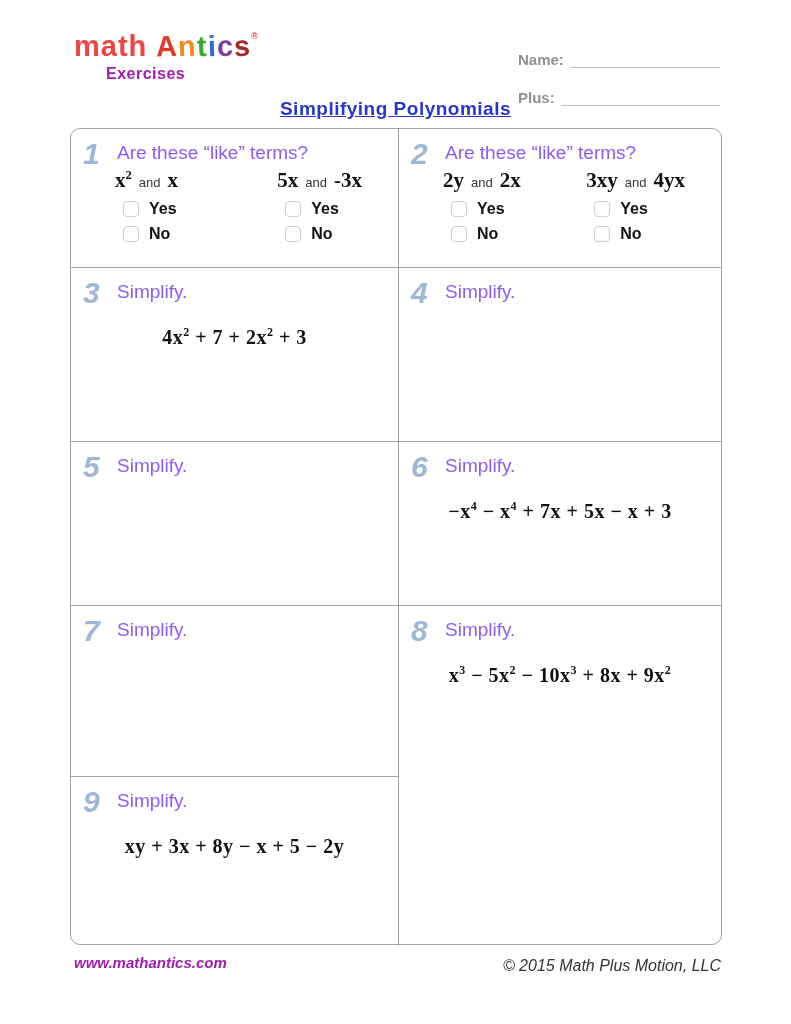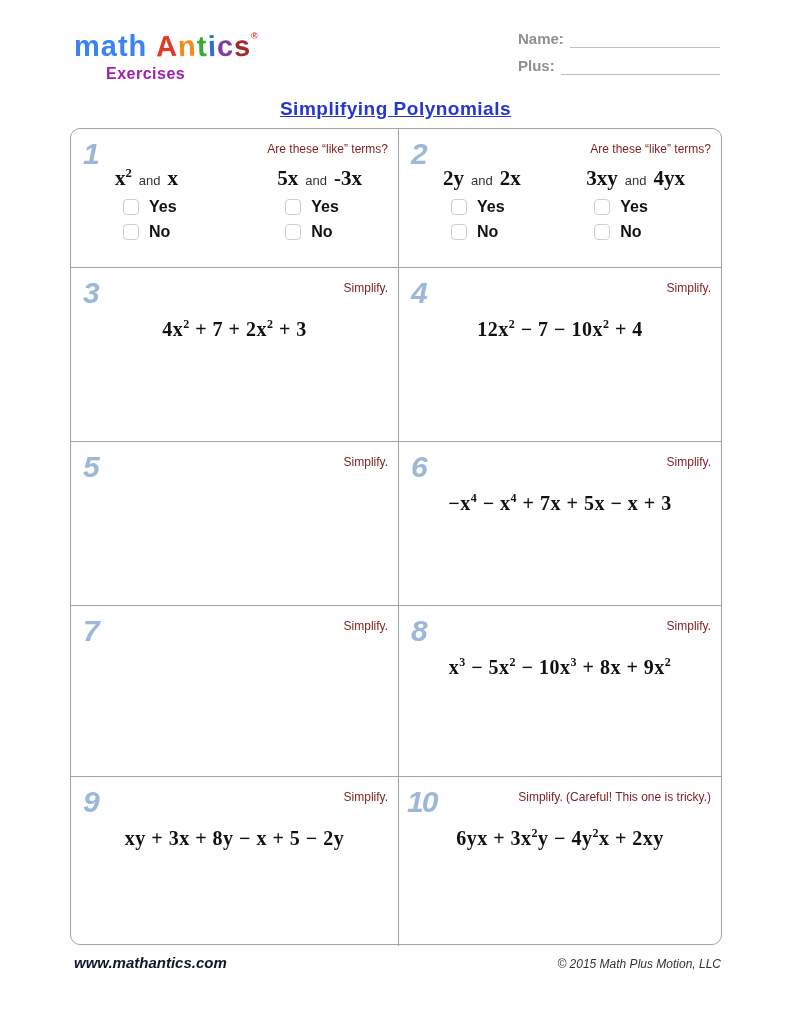--- a/index.html
+++ b/index.html
@@ -10,31 +10,31 @@
     background: #ffffff;
     overflow: hidden;
   }
 
   
   .logo { position: absolute; left: 74px; top: 32px; line-height: 1; }
   .logo-main {
     font-size: 29px; font-weight: bold; letter-spacing: 1px;
     font-family: "Liberation Sans", sans-serif;
   }
-  .logo-math { color: #3b82f6; }
+  .logo-math { color: #ef4444; }
   .logo-antics span { display: inline-block; transform: rotate(-2deg); }
   .logo-tm { font-size: 9px; vertical-align: top; }
   .logo-sub {
     margin-top: 5px; margin-left: 32px;
     font-size: 16px; font-weight: bold; color: #a21caf;
     letter-spacing: 0.5px;
   }
 
   .name-date { position: absolute; left: 518px; top: 30px; width: 202px; }
-  .nd-row { display: flex; align-items: flex-start; margin-bottom: 9px; }
+  .nd-row { display: flex; align-items: center; margin-bottom: 9px; margin-top: 20px; }
   .nd-label { font-size: 15px; font-weight: bold; color: #8f8f8f; padding-right: 6px; white-space: nowrap; }
   .nd-line { flex: 1; border-bottom: 1.5px solid #c0c0c0; height: 18px; }
 
   .page-title {
     position: absolute; left: 0; top: 98px; width: 791px;
     text-align: center;
     font-size: 19px; font-weight: bold; color: #2737cb;
     letter-spacing: 0.5px;
     text-decoration: underline;
   }
@@ -53,49 +53,49 @@
   .cell.col1 { border-right: 1px solid #a3a3a3; }
   .cell.rown { border-top: 1px solid #a3a3a3; }
 
   .qnum {
     position: absolute; left: 12px; top: 8px;
     font-size: 30px; font-weight: bold; color: #9db7d9;
     font-style: italic; letter-spacing: -1px;
   }
   .prompt {
     padding: 13px 10px 0 46px;
-    font-size: 12px; color: #7f1d1d; text-align: right;
+    font-size: 19px; color: #8b5cf6;
   }
 
   
   .math { font-family: "Liberation Serif", serif; font-weight: bold; color: #111111; }
   .math sup { font-size: 0.6em; vertical-align: super; line-height: 0; }
   .expr { text-align: center; margin-top: 23px; font-size: 20px; letter-spacing: 0.5px; }
 
   
-  .pairs { display: flex; margin-top: 10px; padding: 0 36px 0 44px; justify-content: space-between; text-align: right; }
+  .pairs { display: flex; margin-top: 4px; padding: 0 36px 0 44px; justify-content: space-between; text-align: right; }
   .pair-group {}
   .pair { font-size: 21px; white-space: nowrap; }
   .pair .and { font-family: "Liberation Sans", sans-serif; font-weight: normal; font-size: 13px; color: #333333; padding: 0 7px; }
   .choice { display: flex; align-items: center; margin-top: 7px; margin-left: 8px; }
   .checkbox {
     width: 16px; height: 16px;
     border: 1.5px solid #cfcfcf; border-radius: 4px;
     background: #ffffff; display: inline-block;
   }
   .choice-label { font-size: 16px; font-weight: bold; color: #111111; margin-left: 10px; }
 
   
   .footer-left {
     position: absolute; left: 74px; top: 954px;
-    font-size: 15px; font-weight: bold; font-style: italic; color: #0f172a;
+    font-size: 15px; font-weight: bold; font-style: italic; color: #a21caf;
   }
   .footer-right {
     position: absolute; right: 70px; top: 957px;
-    font-size: 12px; font-style: italic; color: #333333;
+    font-size: 16px; font-style: italic; color: #333333;
   }
 </style>
 </head>
 <body>
 
 <div class="page">
 
   <div class="logo">
     <div class="logo-main">
       <span class="logo-math">math </span><span class="logo-antics"><span style="color: rgb(224, 58, 40);">A</span><span style="color: rgb(242, 140, 30);">n</span><span style="color: rgb(58, 170, 53);">t</span><span style="color: rgb(47, 111, 208);">i</span><span style="color: rgb(125, 63, 152);">c</span><span style="color: rgb(160, 44, 44);">s</span></span><span class="logo-tm" style="color:#e03a28">®</span>
@@ -178,21 +178,20 @@
 
     <div class="cell col1 rown">
       <div class="qnum">3</div>
       <div class="prompt">Simplify.</div>
       <div class="expr math">4x<sup>2</sup> + 7 + 2x<sup>2</sup> + 3</div>
     </div>
 
     <div class="cell rown">
       <div class="qnum">4</div>
       <div class="prompt">Simplify.</div>
-      <div class="expr math">12x<sup>2</sup> − 7 − 10x<sup>2</sup> + 4</div>
     </div>
 
     <div class="cell col1 rown">
       <div class="qnum">5</div>
       <div class="prompt">Simplify.</div>
     </div>
 
     <div class="cell rown">
       <div class="qnum">6</div>
       <div class="prompt">Simplify.</div>
@@ -209,24 +208,19 @@
       <div class="prompt">Simplify.</div>
       <div class="expr math">x<sup>3</sup> − 5x<sup>2</sup> − 10x<sup>3</sup> + 8x + 9x<sup>2</sup></div>
     </div>
 
     <div class="cell col1 rown">
       <div class="qnum">9</div>
       <div class="prompt">Simplify.</div>
       <div class="expr math">xy + 3x + 8y − x + 5 − 2y</div>
     </div>
 
-    <div class="cell rown">
-      <div class="qnum" style="left:8px; letter-spacing:-2px;">10</div>
-      <div class="prompt">Simplify. (Careful! This one is tricky.)</div>
-      <div class="expr math">6yx + 3x<sup>2</sup>y − 4y<sup>2</sup>x + 2xy</div>
-    </div>
 
   </div>
 
   <div class="footer-left">www.mathantics.com</div>
   <div class="footer-right">© 2015 Math Plus Motion, LLC</div>
 
 </div>
 
 </body></html>

